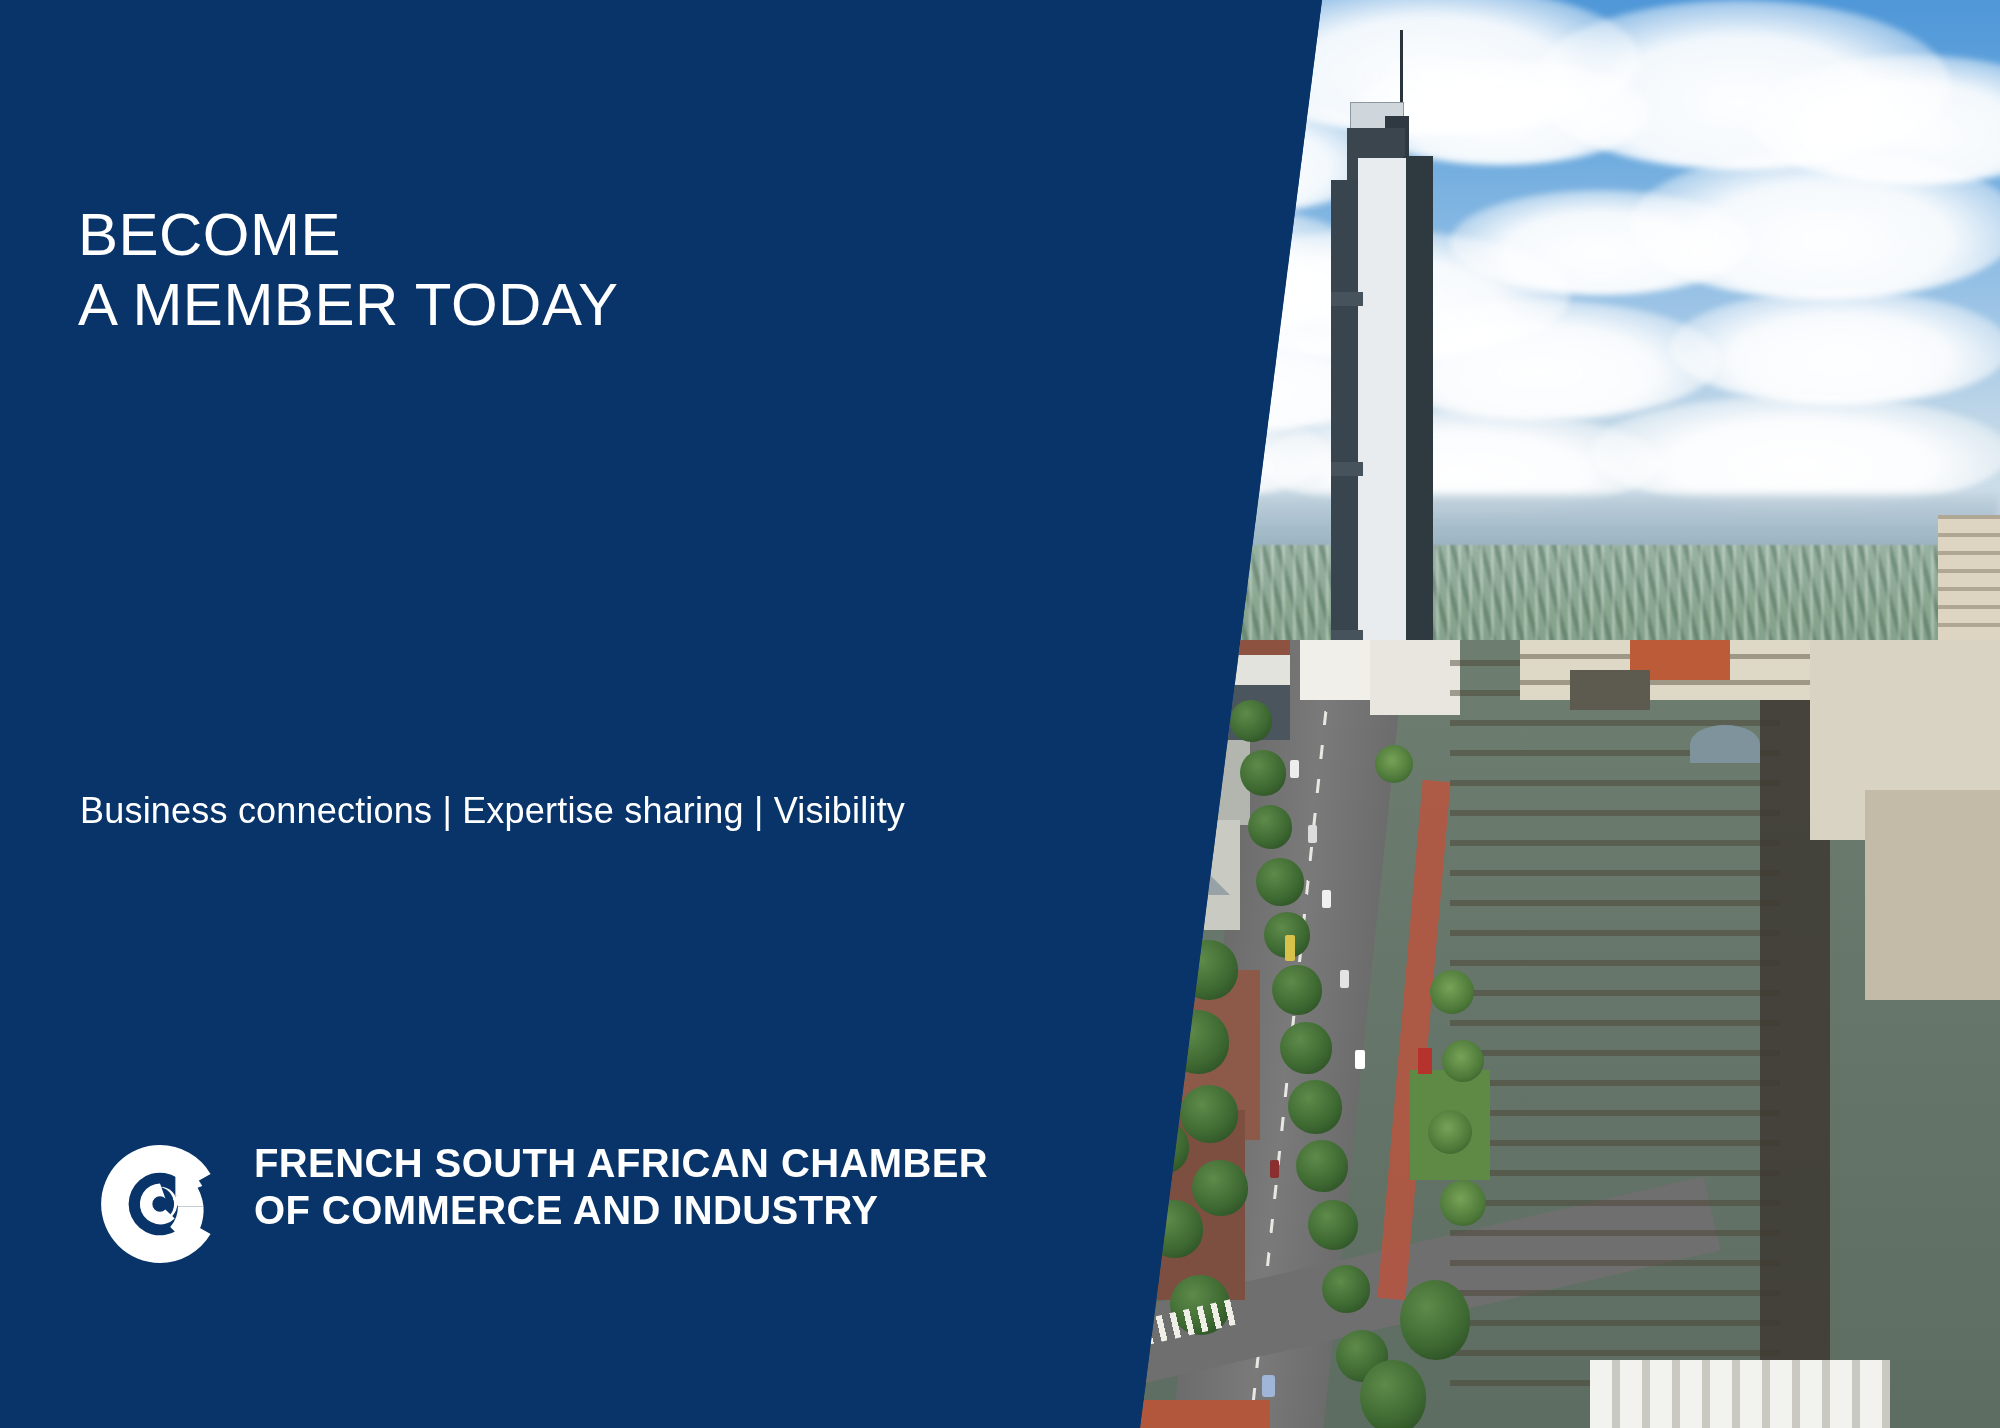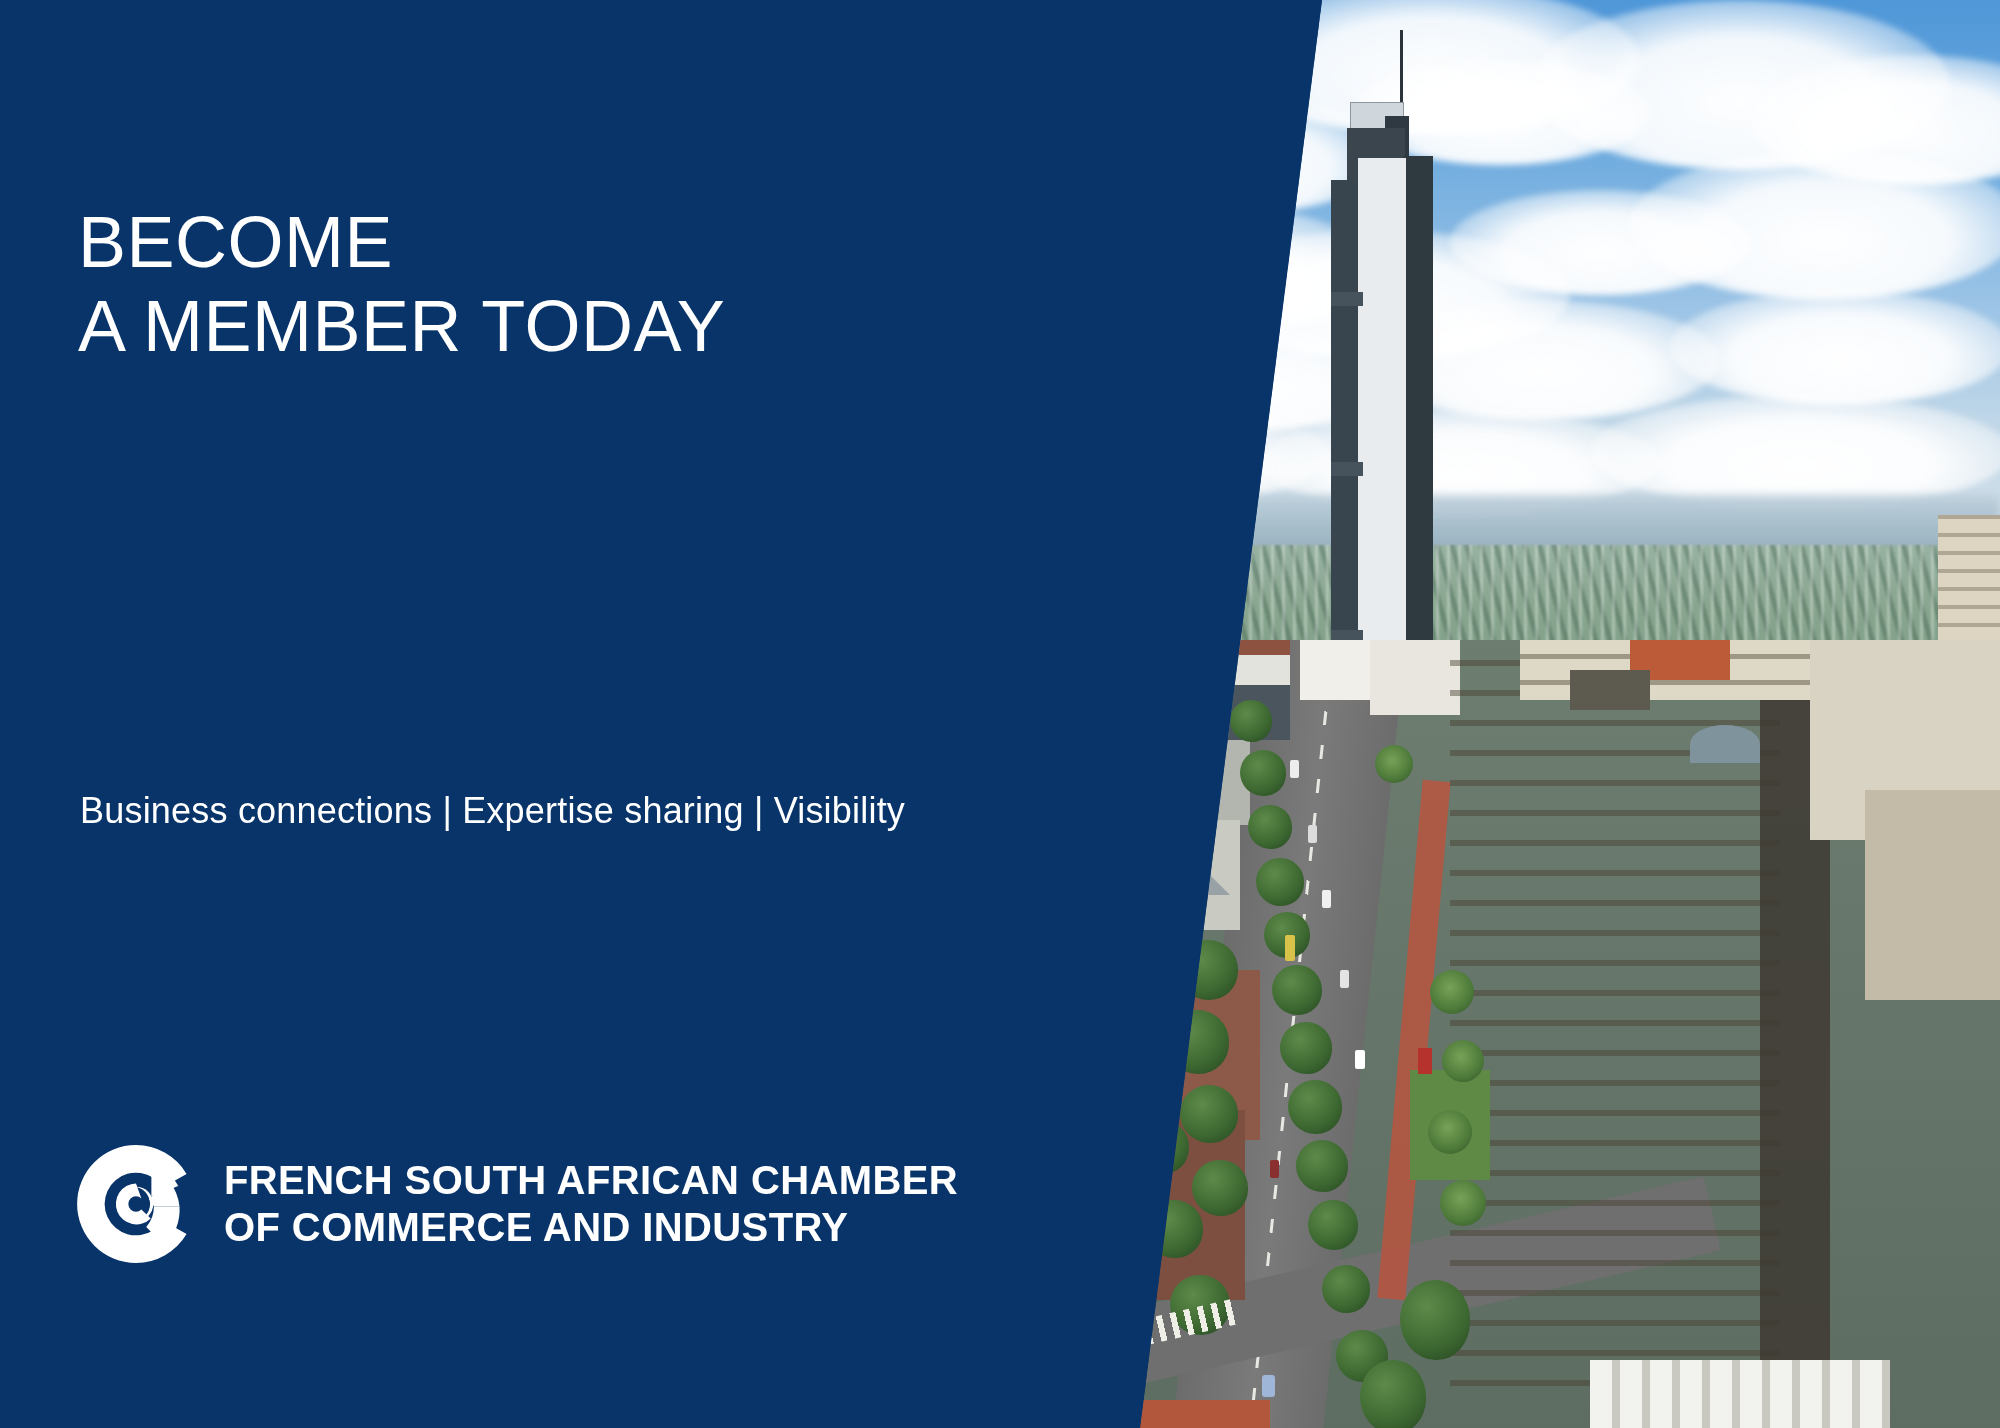--- a/index.html
+++ b/index.html
@@ -118,21 +118,21 @@
     -webkit-clip-path: polygon(0 0, 1322px 0, 1140px 1428px, 0 1428px);
     clip-path: polygon(0 0, 1322px 0, 1140px 1428px, 0 1428px);
     background: #08346a;
   }
 
   #headline {
     position: absolute;
     left: 78px;
     top: 200px;
     color: #ffffff;
-    font-size: 72px;
+    font-size: 60px;
     line-height: 1.17;
     font-weight: normal;
     letter-spacing: 0.5px;
     font-family: "Liberation Sans", sans-serif;
     white-space: pre-line;
     margin: 0;
   }
   #subtitle {
     position: absolute;
     left: 80px;
@@ -155,25 +155,24 @@
     font-weight: normal;
     letter-spacing: 0.2px;
     font-family: "Liberation Sans", sans-serif;
     white-space: nowrap;
     margin: 0;
   }
 
   
   #logo-lockup {
     position: absolute;
-    left: 72px;
+    left: 96px;
     top: 1140px;
     display: flex;
-    align-items: center;
-    gap: 24px;
+    gap: 30px;
   }
   #logo-mark { width: 128px; height: 128px; display: block; flex: none; }
   #logo-text {
     color: #ffffff;
     font-size: 40px;
     font-weight: bold;
     line-height: 1.18;
     letter-spacing: 0.4px;
     font-family: "Liberation Sans", sans-serif;
     white-space: pre-line;

